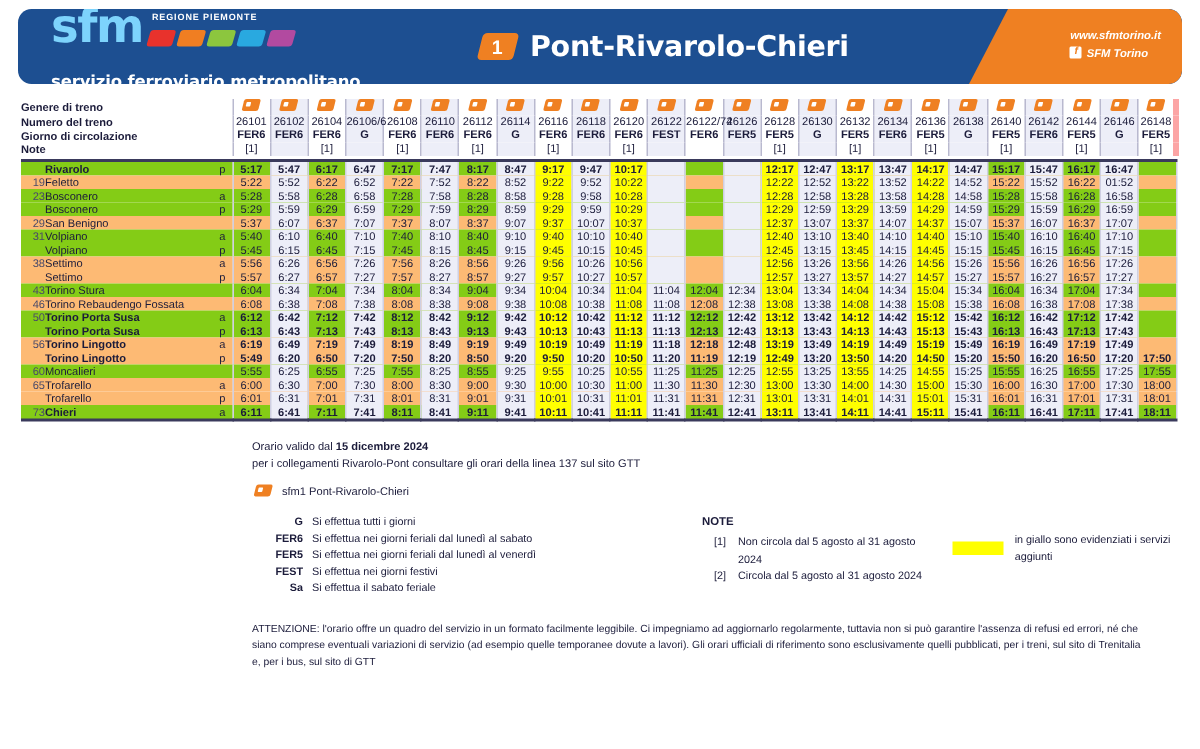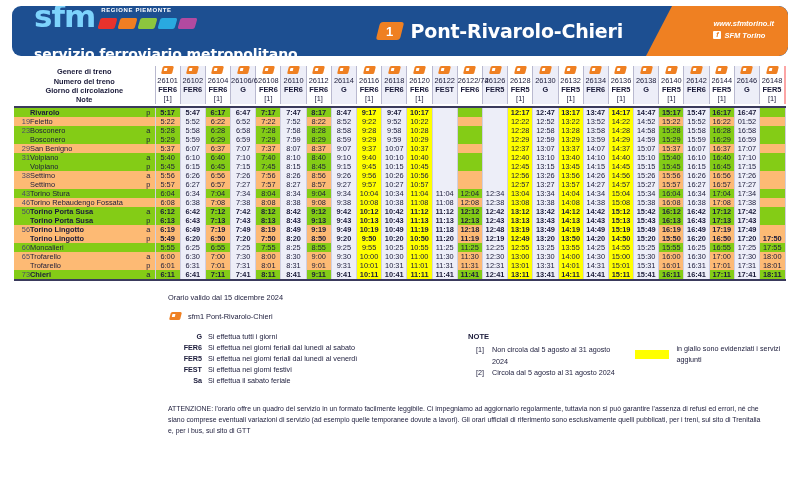--- a/index.html
+++ b/index.html
@@ -33,21 +33,21 @@
     font-size:31px;font-weight:bold;color:#7dd3fc;letter-spacing:-1px;
     font-family:"DejaVu Sans", sans-serif;
   }
   .bars{display:flex;gap:3px;align-items:flex-end;position:relative;padding-bottom:3px;}
   .bar{width:17px;height:11px;transform:skewX(-16deg);border-radius:2px;}
   .regione{
     position:absolute;top:-11px;left:2px;white-space:nowrap;
     font-size:6px;font-weight:bold;color:#ffffff;letter-spacing:.6px;
   }
   .logo-sub{
-    font-size:14px;font-weight:bold;color:#ffffff;letter-spacing:-.1px;margin-top:15px;
+    font-size:11px;font-weight:bold;color:#ffffff;letter-spacing:-.1px;margin-top:15px;
     font-family:"DejaVu Sans", sans-serif;
   }
   .line-badge{
     width:24px;height:18px;background:#ef8022;border-radius:3px;
     transform:skewX(-14deg);
     display:flex;align-items:center;justify-content:center;
     color:#fff;font-weight:bold;font-size:13px;
   }
   .line-badge span{transform:skewX(14deg);}
   .route-wrap{display:flex;align-items:center;gap:9px;margin-left:80px;z-index:2;}
@@ -63,28 +63,28 @@
   .hdr-links .fb{font-size:7.5px;font-weight:bold;display:flex;align-items:center;gap:3px;}
   .fb-ico{
     width:8px;height:8px;background:#fff;color:#ef8022;border-radius:1px;
     font-size:7px;font-weight:bold;line-height:8px;text-align:center;
   }
   
   .tbl-zone{margin:10px 14px 0 14px;}
   table.tt{border-collapse:collapse;width:100%;table-layout:fixed;}
   table.tt td,table.tt th{padding:0;font-size:7.4px;}
   .hd-lbl{
-    text-align:center;font-weight:bold;font-size:6.6px;padding-right:4px;
+    text-align:left;font-weight:bold;font-size:6.6px;padding-right:4px;
     color:#1b1b3a;white-space:nowrap;
   }
   .hcell{
     text-align:center;border-left:1px solid #b9b9cf;
     font-size:6.2px;color:#1b1b3a;line-height:1.15;
   }
-  .hcell.last{border-right:2px solid #fca5a5;margin-left:12px;}
+  .hcell.last{border-right:4px solid #fca5a5;margin-left:12px;}
   .hrow-num td{padding:1px 0;}
   .hrow-gio td{font-weight:bold;padding-bottom:1px;}
   .train-ico{
     width:11px;height:8px;background:#ef8022;border-radius:1.5px;
     transform:skewX(-14deg);display:inline-block;position:relative;
   }
   .train-ico::after{
     content:"";position:absolute;left:2px;top:1.6px;width:3px;height:3px;background:#fff;border-radius:.5px;
   }
   .hsep td{border-bottom:2px solid #3a3a5c;height:2px;}
@@ -100,21 +100,21 @@
   }
   .t.last{border-right:1px solid #cfcfe2;}
   .rowA{background:#84cc16;}
   .rowB{background:#fdba74;}
   .t.bold{font-weight:bold;}
   .t.yel{background:#ffff00;}
   .frow td{border-top:2px solid #3a3a5c;height:2px;padding:0;}
   .colshade{background:#edeef8;}
   
   .legend{margin:9px 0 0 168px;font-size:7.4px;color:#1b1b3a;line-height:1.5;}
-  .legend b{font-weight:normal;}
+  .legend b{font-weight:bold;}
   .sfm1row{display:flex;align-items:center;gap:7px;margin:8px 0 9px 2px;}
   .legend-cols{display:flex;gap:0;}
   .lcol-left{width:300px;}
   .lcol-right{width:330px;}
   .lhead{font-weight:bold;font-size:7.6px;margin-bottom:2px;}
   .ldef{display:flex;gap:6px;font-size:7.2px;line-height:1.55;}
   .ldef .k{width:34px;text-align:right;font-weight:bold;flex:none;}
   .nrow{display:flex;gap:8px;font-size:7.2px;line-height:1.6;}
   .nrow .nk{width:16px;flex:none;text-align:right;}
   .yel-demo{display:flex;align-items:center;gap:7px;font-size:7.2px;}
@@ -888,20 +888,21 @@
           <td id="fsep-td" colspan="28"></td>
         </tr>
     </tfoot>
   </table>
 </div>
 
 <div class="legend">
   <div>
     <span>Orario valido dal </span><b>15 dicembre 2024</b>
   </div>
+  <div>per i collegamenti Rivarolo-Pont consultare gli orari della linea 137 sul sito GTT</div>
 
   <div class="sfm1row">
     <span class="train-ico"></span>
     <span>sfm1 Pont-Rivarolo-Chieri</span>
   </div>
 
   <div class="legend-cols">
     <div class="lcol-left">
       <div id="period-list">
           <div class="ldef">

